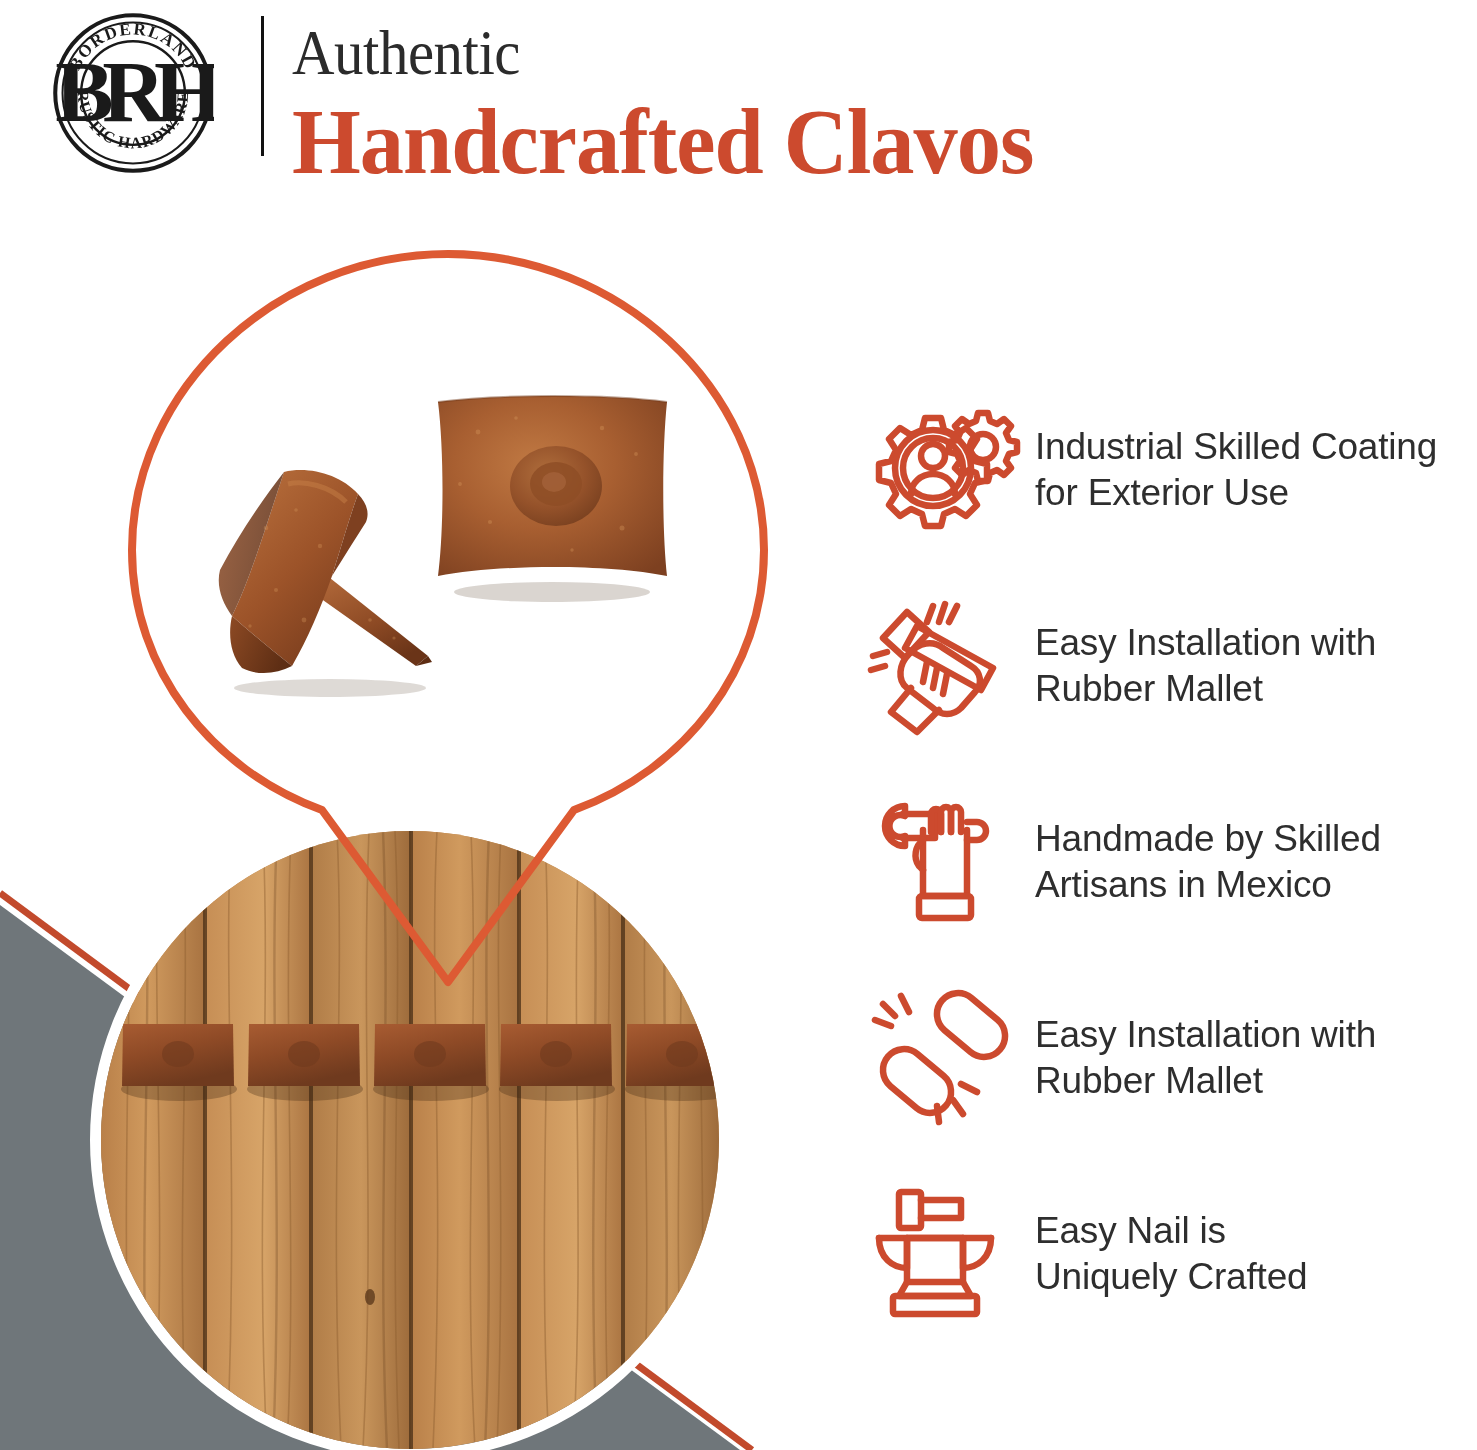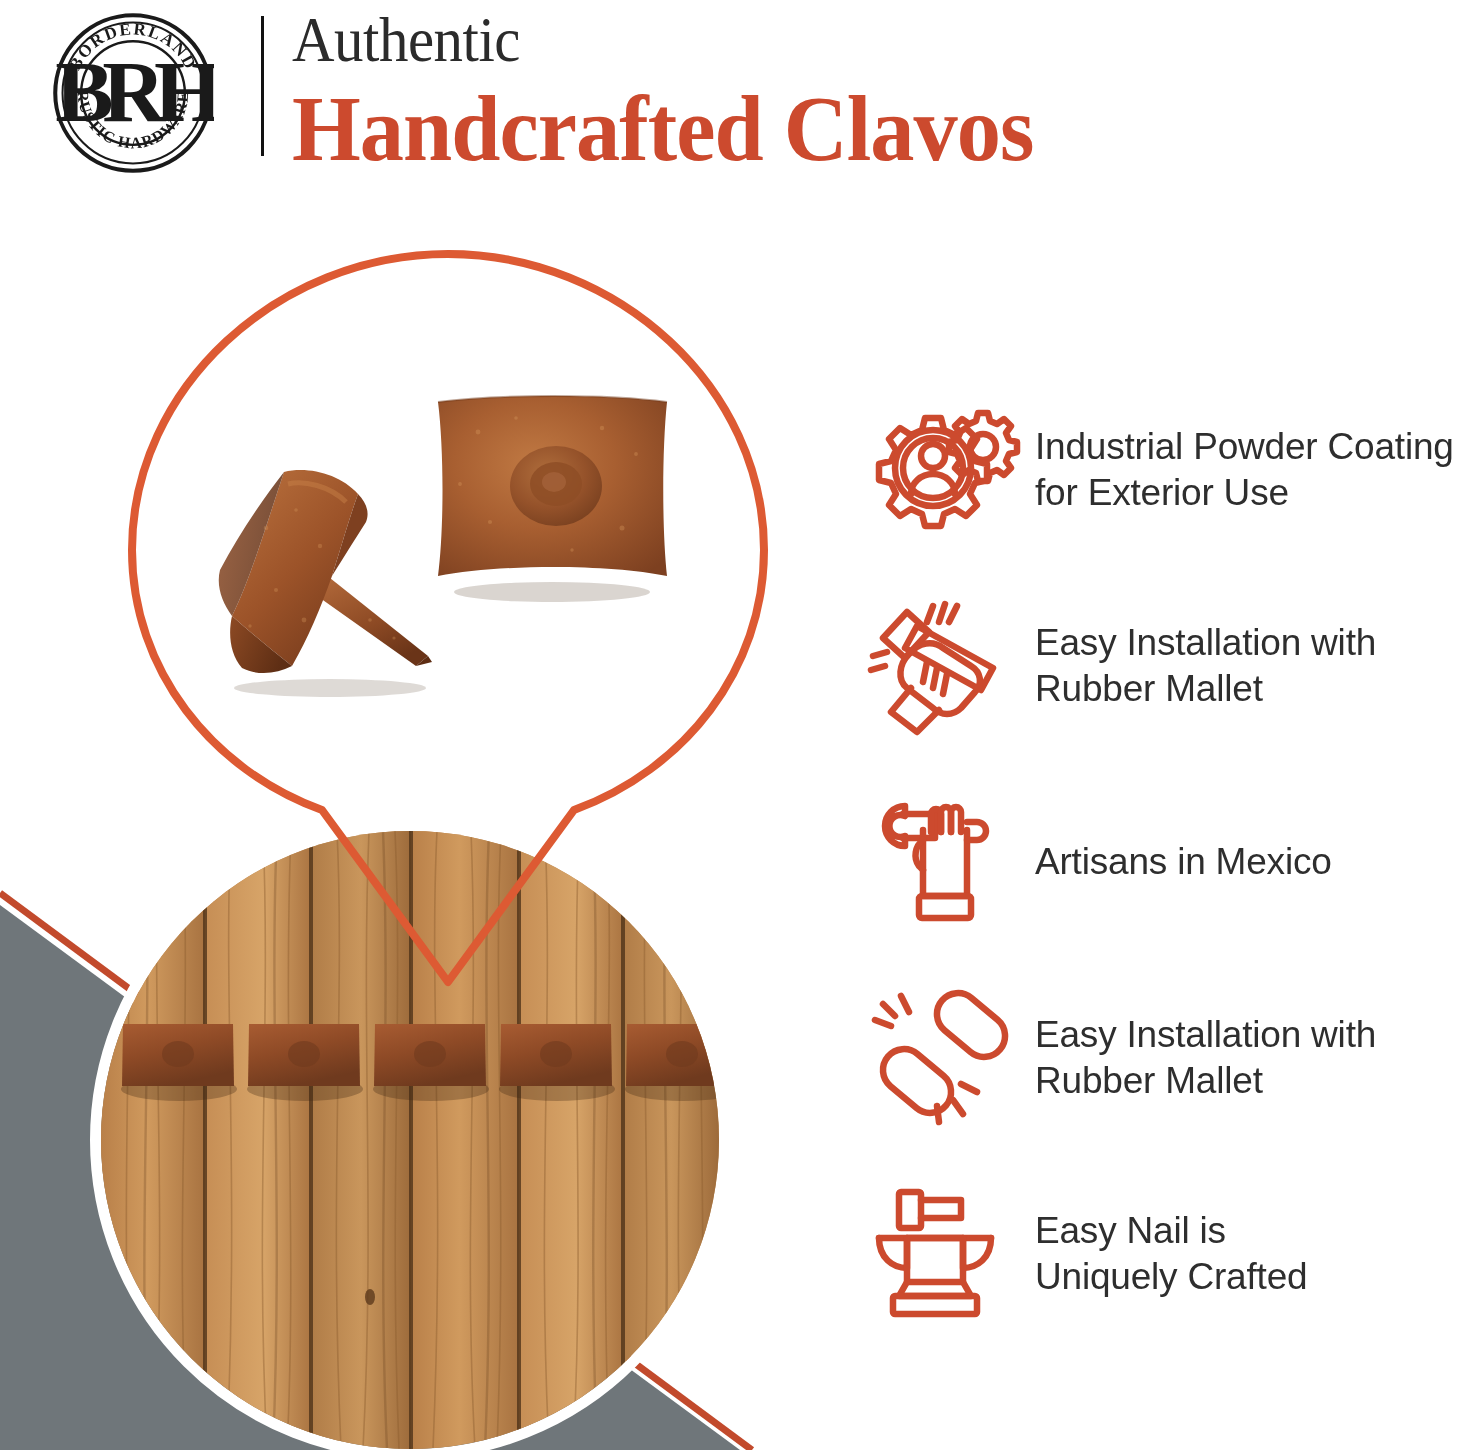--- a/index.html
+++ b/index.html
@@ -53,21 +53,21 @@
     left: 261px;
     top: 16px;
     width: 3px;
     height: 140px;
     background: #111111;
   }
 
   .title-block {
     position: absolute;
     left: 292px;
-    top: 4px;
+    top: 17px;
     width: 1160px;
   }
 
   .title-line1 {
     font-family: "Liberation Serif", serif;
     font-size: 64px;
     line-height: 72px;
     font-weight: 400;
     color: #2b2b2b;
     letter-spacing: -0.5px;
@@ -439,21 +439,21 @@
             <circle cx="68" cy="68" r="38"></circle>
             <circle cx="68" cy="68" r="30"></circle>
 
             <circle cx="68" cy="56" r="12"></circle>
 
             <path d="M46 94 a22 20 0 0 1 44 0"></path>
           </g>
         </svg>
       </div>
       <div class="feature-text">
-        <span class="l1">Industrial Powder Coating</span>
+        <span class="l1">Industrial Skilled Coating</span>
         <span class="l2">for Exterior Use</span>
       </div>
     </div>
 
     <div class="feature-row">
       <div class="feature-icon">
         <svg width="160" height="140" viewBox="0 0 160 140">
           <g fill="none" stroke="#cc4a2e" stroke-width="6.5" stroke-linejoin="round" stroke-linecap="round">
 
             <path d="M18 42 L42 16 L64 36 L40 62 Z"></path>
@@ -502,20 +502,21 @@
             <path d="M76 40 L76 20 A5 5 0 0 1 86 20 L86 40"></path>
             <path d="M86 40 L86 20 A5 5 0 0 1 96 20 L96 40"></path>
 
             <path d="M102 30 L112 30 A6 6 0 0 1 112 48 L102 48"></path>
 
             <rect x="54" y="104" width="52" height="22" rx="3"></rect>
           </g>
         </svg>
       </div>
       <div class="feature-text">
+        <span class="l1">Handmade by Skilled</span>
         <span class="l2">Artisans in Mexico</span>
       </div>
     </div>
 
     <div class="feature-row">
       <div class="feature-icon">
         <svg width="160" height="140" viewBox="0 0 160 140">
           <g fill="none" stroke="#cc4a2e" stroke-width="6.5" stroke-linejoin="round" stroke-linecap="round">
 
             <rect x="68" y="16" width="76" height="42" rx="21" transform="rotate(40 106 37)"></rect>

